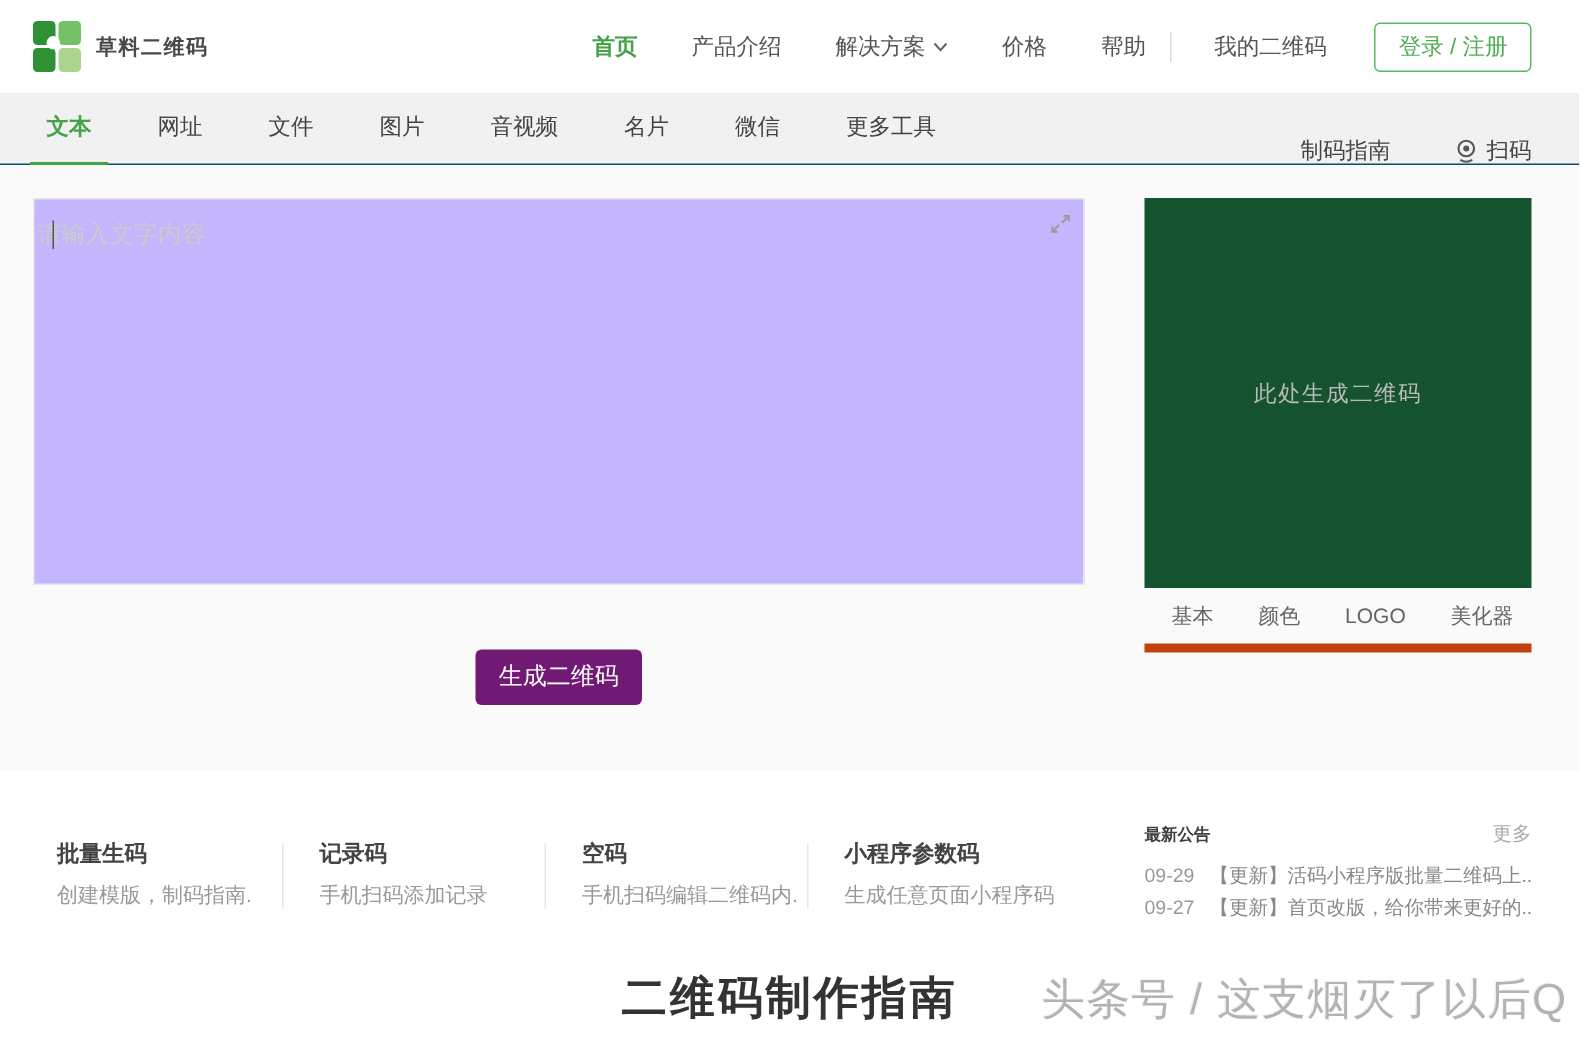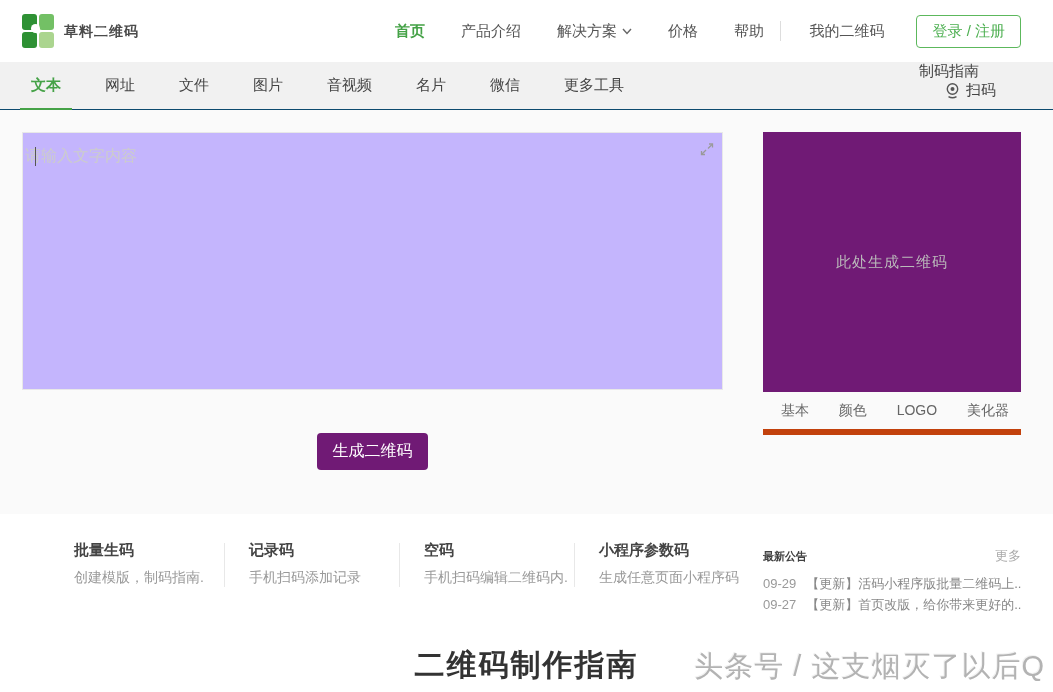--- a/index.html
+++ b/index.html
@@ -26,42 +26,42 @@
   .header-right { position:absolute; right:32px; top:0; height:62px; display:flex; align-items:center; }
   .h-divider { width:1px; height:20px; background:#ddd; margin-right:28px; }
   .my-qr { font-size:15px; color:#555; margin-right:32px; cursor:pointer; white-space:nowrap; }
   .login-btn { font-size:15px; color:#4caf50; background:#fff; border:1px solid #5cb85c; border-radius:4px; padding:6px 15px; cursor:pointer; white-space:nowrap; }
 
   
   .sub-nav { position:absolute; top:62px; left:0; width:100%; height:48px; background:#f1f1f1; border-bottom:1px solid #0c4a6e; }
   .tabs { position:absolute; left:20px; top:0; height:48px; display:flex; }
   .tab { font-size:15px; color:#444; line-height:46px; padding:0 11px; margin-right:22px; cursor:pointer; white-space:nowrap; }
   .tab.active { color:#45a247; font-weight:bold; border-bottom:2px solid #45a247; }
-  .sub-right { position:absolute; right:32px; top:0; height:48px; display:flex; align-items:center;flex-direction:column; }
+  .sub-right { position:absolute; right:32px; top:0; height:48px; display:flex; align-items:flex-end; }
   .guide-link { font-size:15px; color:#444; margin-right:42px; cursor:pointer; white-space:nowrap; }
   .scan-link { font-size:15px; color:#444; cursor:pointer; display:flex; align-items:center; white-space:nowrap; }
   .scan-link svg { margin-right:5px; }
 
   
   .main { position:absolute; top:110px; left:0; width:100%; height:404px; background:#fafafa; }
   .text-input { position:absolute; left:22px; top:22px; width:701px; height:258px; background:#c4b5fd; border:1px solid #e8e8e8; resize:none; outline:none; padding:13px 2px; font-size:16px; color:#333; font-family:"Liberation Sans","DejaVu Sans",sans-serif; }
   .text-input::placeholder { color:#ccc; }
   .caret { position:absolute; left:35px; top:37px; width:1px; height:19px; background:#555; }
   .expand-icon { position:absolute; left:698px; top:30px; width:18px; height:18px; cursor:pointer; }
   .generate-btn { position:absolute; left:317px; top:323px; width:111px; height:37px; background:#701a75; color:#fff; font-size:16px; border:none; border-radius:4px; cursor:pointer; font-family:inherit; }
 
   .preview { position:absolute; left:763px; top:22px; width:258px; }
-  .qr-box { width:258px; height:260px; background:#701a75; display:flex; align-items:center; justify-content:center; }
+  .qr-box { width:258px; height:260px; background:#14532d; display:flex; align-items:center; justify-content:center; }
   .qr-placeholder { font-size:15px; color:#bbb; letter-spacing:1px; }
   .preview-tabs { display:flex; justify-content:space-between; padding:10px 12px 9px 18px; border-bottom:6px solid #c2410c; }
   .preview-tab { font-size:14px; color:#666; cursor:pointer; white-space:nowrap; }
 
   
   .features { position:absolute; top:514px; left:0; width:100%; height:111px; background:#fff; }
-  .feature-row { position:absolute; left:38px; top:27px; display:flex; align-items:flex-end;margin-left:36px; }
+  .feature-row { position:absolute; left:38px; top:46px; display:flex; align-items:flex-end; }
   .feature { width:150px; }
   .feature-title { font-size:15px; font-weight:bold; color:#444; margin-bottom:9px; cursor:pointer; white-space:nowrap; }
   .feature-desc { font-size:14px; color:#999; white-space:nowrap; }
   .vdiv { width:1px; height:44px; background:#e8e8e8; margin:0 24px 0 0; }
 
   .announcements { position:absolute; left:763px; top:33px; width:258px; }
   .ann-head { display:flex; justify-content:space-between; align-items:baseline; margin-bottom:8px; }
   .ann-title { font-size:11px; font-weight:bold; color:#404040; }
   .ann-more { font-size:13px; color:#aaa; cursor:pointer; }
   .ann-item { font-size:13px; color:#888; line-height:21px; cursor:pointer; white-space:nowrap; overflow:hidden; }

